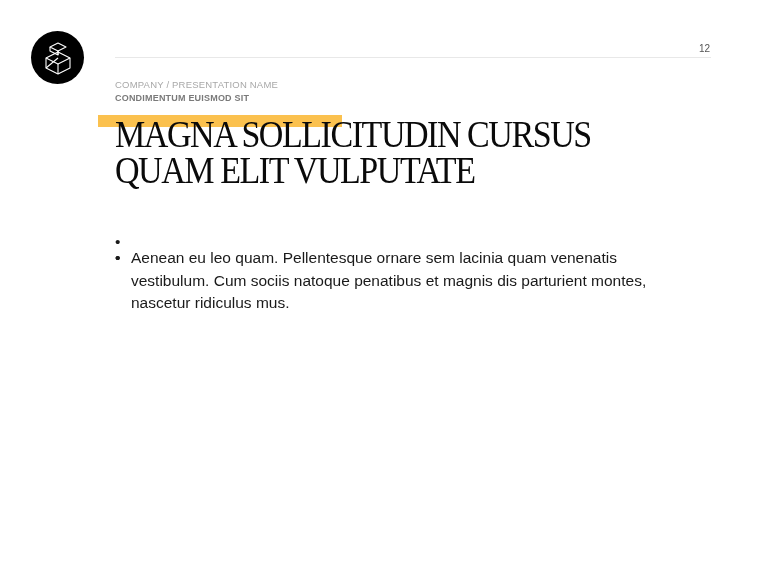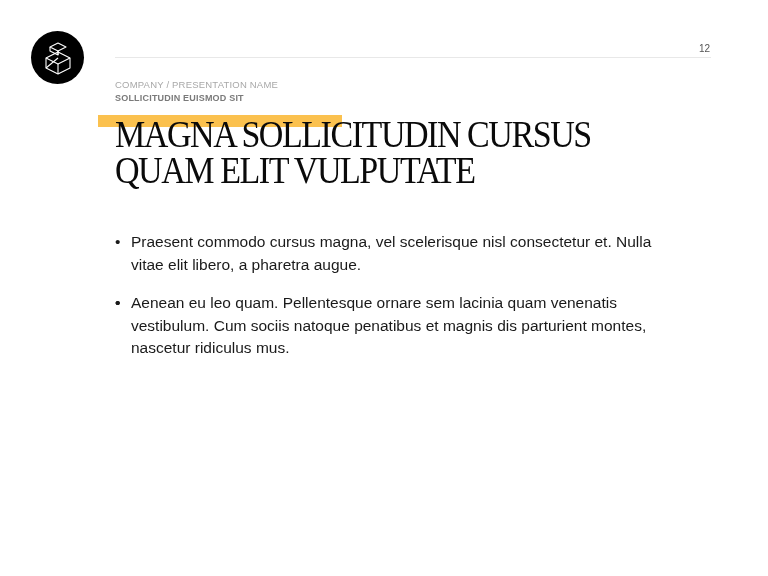--- a/index.html
+++ b/index.html
@@ -58,32 +58,31 @@
     <path d="M3 17 L15 23 L27 17"></path>
     <path d="M15 23 L15 33"></path>
     <path d="M3 27 L15 17"></path>
   </svg>
 </div>
 
 <div class="header-text">COMPANY / PRESENTATION NAME</div>
 <div class="page-num">12</div>
 <div class="header-rule"></div>
 
-<div class="eyebrow">SOLLICITUDIN EUISMOD SIT</div>
+<div class="eyebrow">CONDIMENTUM EUISMOD SIT</div>
 
 <div class="highlight"></div>
 <h1 class="title">
   <span>MAGNA SOLLICITUDIN CURSUS</span><br>
   <span>QUAM ELIT VULPUTATE</span>
 </h1>
 
 <ul class="bullets">
   <li>
     <span class="bullet-dot">•</span>
-    <span>Praesent commodo cursus magna, vel scelerisque nisl consectetur et. Nulla vitae elit libero, a pharetra augue.</span>
   </li>
   <li>
     <span class="bullet-dot">•</span>
   </li>
   <li>
     <span class="bullet-dot">•</span>
     <span>Aenean eu leo quam. Pellentesque ornare sem lacinia quam venenatis vestibulum. Cum sociis natoque penatibus et magnis dis parturient montes, nascetur ridiculus mus.</span>
   </li>
 </ul>
 

